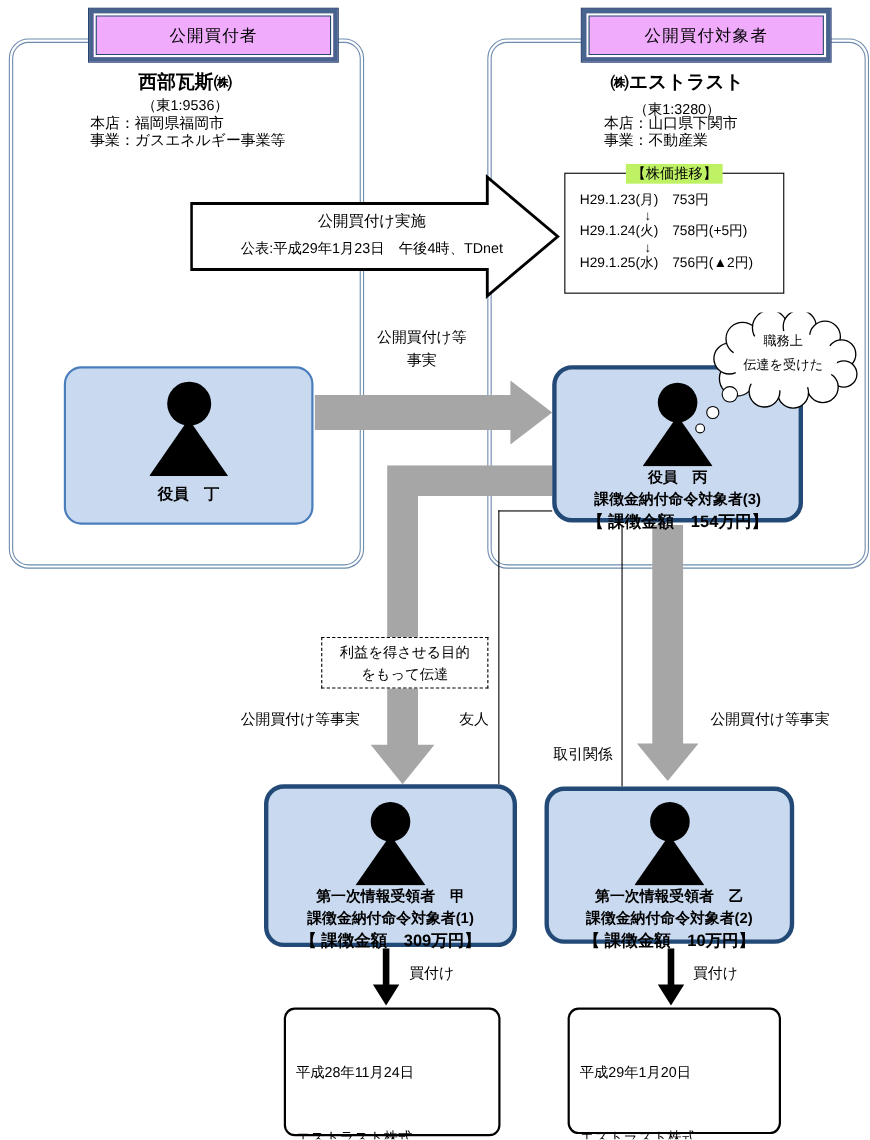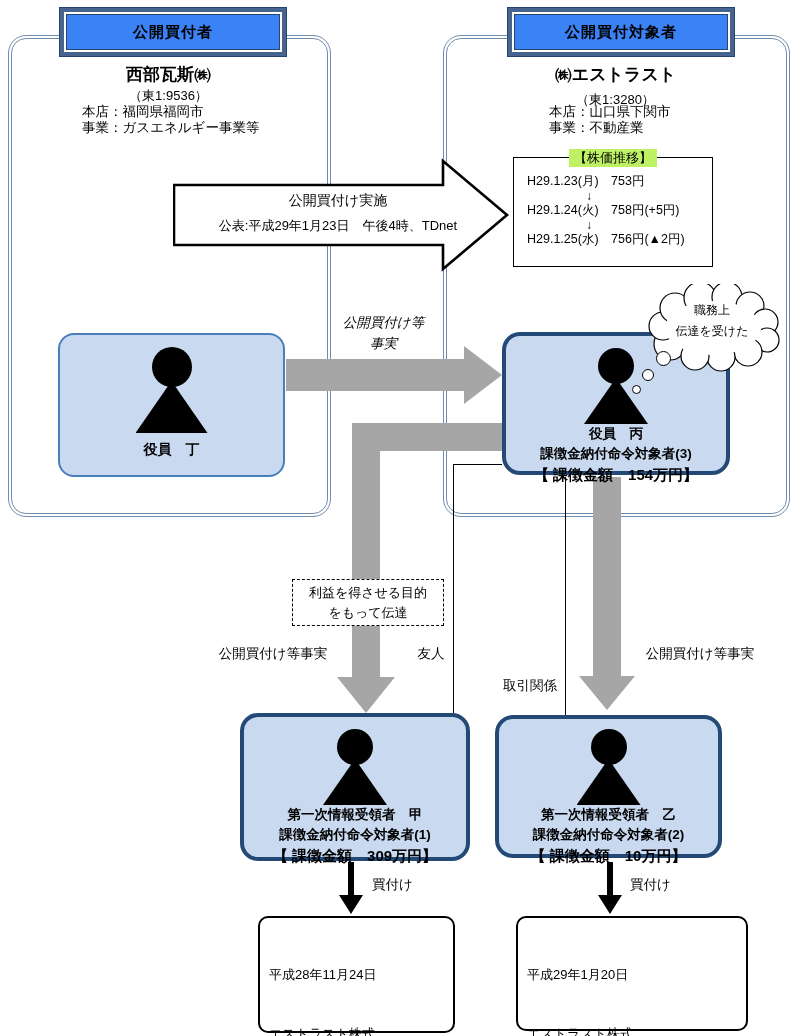--- a/index.html
+++ b/index.html
@@ -3,24 +3,24 @@
 <meta charset="utf-8">
 <style>
   html,body{margin:0;padding:0;background:#fff;}
   #stage{position:relative;width:791px;height:1036px;background:#fff;overflow:hidden;
          font-family:"Liberation Sans","DejaVu Sans",sans-serif;color:#000;}
   .abs{position:absolute;}
   
   .panel{border:1px solid #6e8cad;border-radius:18px;}
   .panel::after{content:"";position:absolute;inset:2px;border:1px solid #6e8cad;border-radius:15px;}
   
-  .hdr{background:#3b82f6;border:4px solid #47648e;
+  .hdr{background:#f0abfc;border:4px solid #47648e;
        box-shadow:0 0 0 1px #24466e, inset 0 0 0 2px #ffffff, inset 0 0 0 3px #24466e;
        display:flex;align-items:center;justify-content:center;
-       font-weight:bold;font-size:15px;letter-spacing:1px;z-index:6;}
+       font-weight:normal;font-size:15px;letter-spacing:1px;z-index:6;margin-left:21px;}
   
   .person-box{background:#c9daf0;display:flex;flex-direction:column;align-items:center;z-index:5;box-sizing:border-box;}
   .pb-light{border:2px solid #4a7ebb;border-radius:16px;}
   .pb-dark{border:4px solid #234a77;border-radius:18px;}
   
   .person{position:relative;width:72px;height:86px;flex:0 0 auto;}
   .person .head{position:absolute;left:50%;transform:translateX(-50%);top:0;width:40px;height:40px;background:#000;border-radius:50%;}
   .person .torso{position:absolute;left:0;top:34px;width:72px;height:52px;background:#000;clip-path:polygon(50% 0,100% 100%,0 100%);}
   .person.sm{width:64px;height:76px;}
   .person.sm .head{width:36px;height:36px;}
@@ -86,21 +86,21 @@
     <div class="stock-row">H29.1.23(月)　753円</div>
     <div class="stock-arrow">↓</div>
     <div class="stock-row">H29.1.24(火)　758円(+5円)</div>
     <div class="stock-arrow">↓</div>
     <div class="stock-row">H29.1.25(水)　756円(▲2円)</div>
   </div>
 
   <svg class="abs arrow-gray" style="left:286px;top:346px;" width="216" height="58" viewBox="0 0 216 58">
     <polygon points="0,13 178,13 178,0 216,29 178,58 178,45 0,45" fill="#a6a6a6"></polygon>
   </svg>
-  <div class="abs lbl ctr" style="left:326px;top:312px;width:115px;line-height:21px;font-style:italic;">
+  <div class="abs lbl ctr" style="left:326px;top:296px;width:115px;line-height:21px;">
     <div>公開買付け等</div>
     <div>事実</div>
   </div>
 
   <svg class="abs arrow-gray" style="left:337px;top:423px;" width="165" height="290" viewBox="0 0 165 290">
     <polygon points="165,0 15,0 15,254 0,254 29,290 58,254 43,254 43,28 165,28" fill="#a6a6a6"></polygon>
   </svg>
 
   <svg class="abs arrow-gray" style="left:579px;top:477px;" width="56" height="233" viewBox="0 0 56 233">
     <polygon points="14,0 42,0 42,199 56,199 28,233 0,199 14,199" fill="#a6a6a6"></polygon>
@@ -191,21 +191,21 @@
   <div class="abs lbl" style="left:372px;top:876px;">買付け</div>
   <div class="abs lbl" style="left:630px;top:876px;">買付け</div>
 
   <div class="abs note-box" style="left:258px;top:916px;width:197px;height:117px;">
     <div>平成28年11月24日</div>
     <div>エストラスト株式</div>
     
     
     
   </div>
-  <div class="abs note-box" style="left:516px;top:916px;width:232px;height:115px;">
+  <div class="abs note-box" style="left:516px;top:916px;width:194px;height:115px;">
     <div>平成29年1月20日</div>
     <div>エストラスト株式</div>
     
     
     
   </div>
 
 </div>
 
 </body></html>

